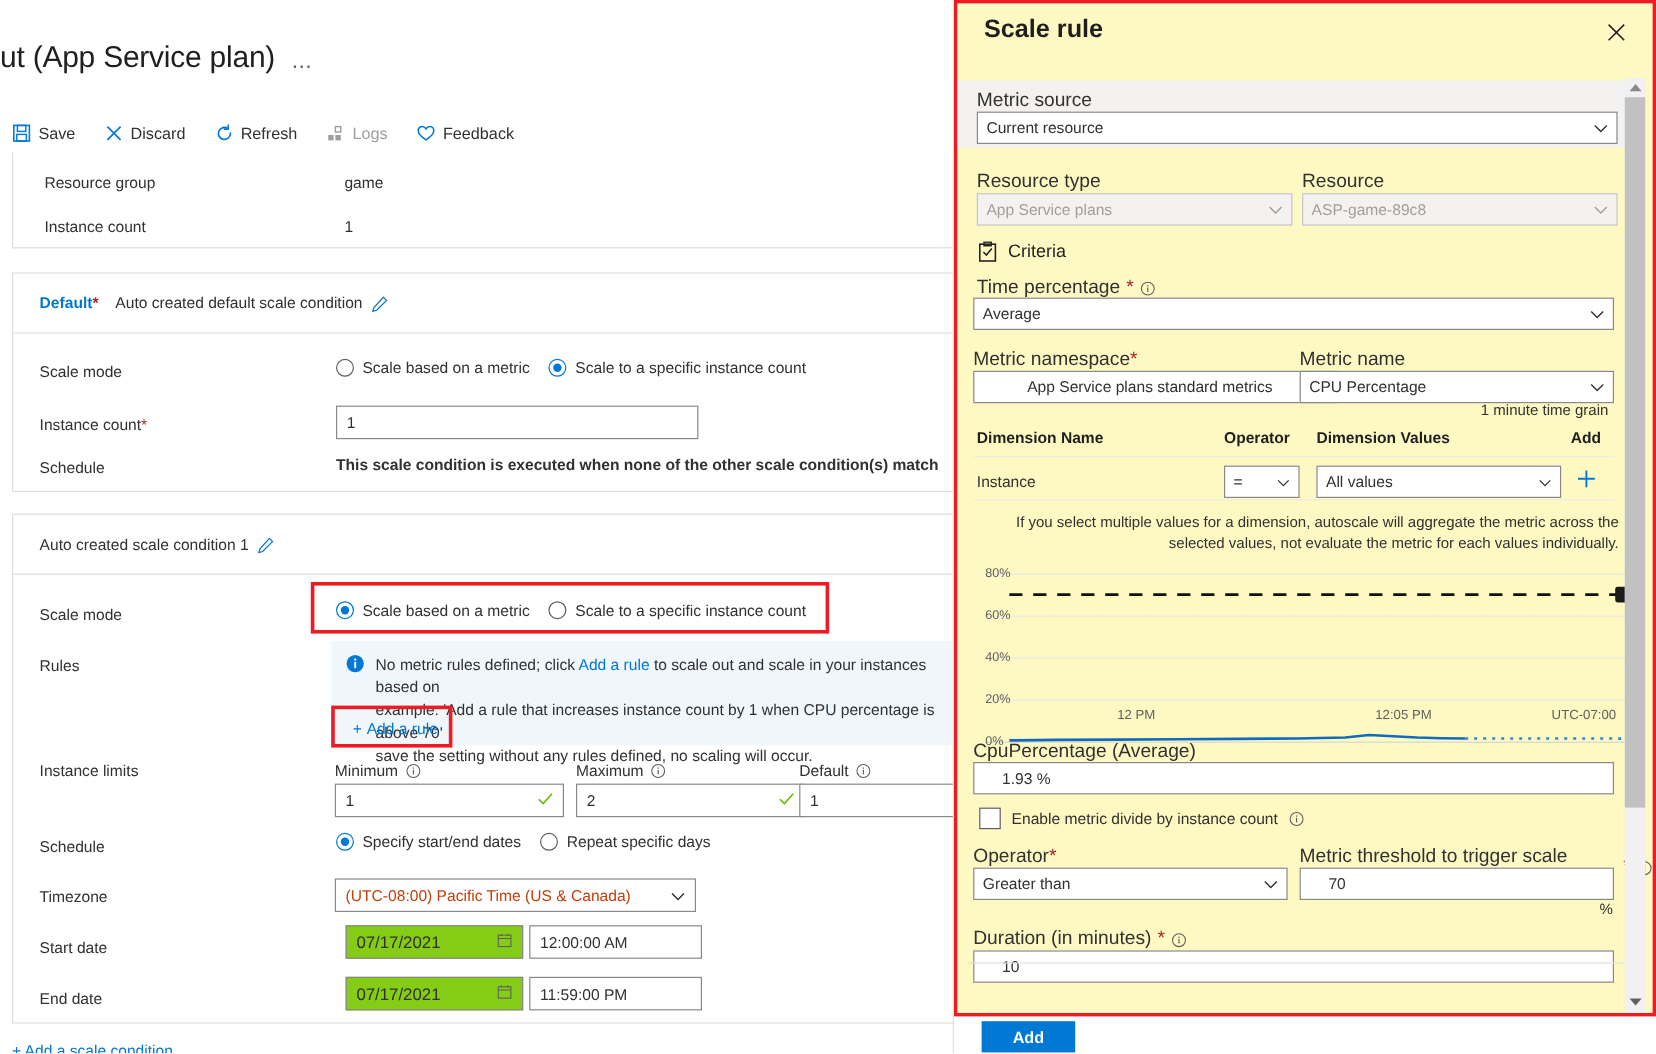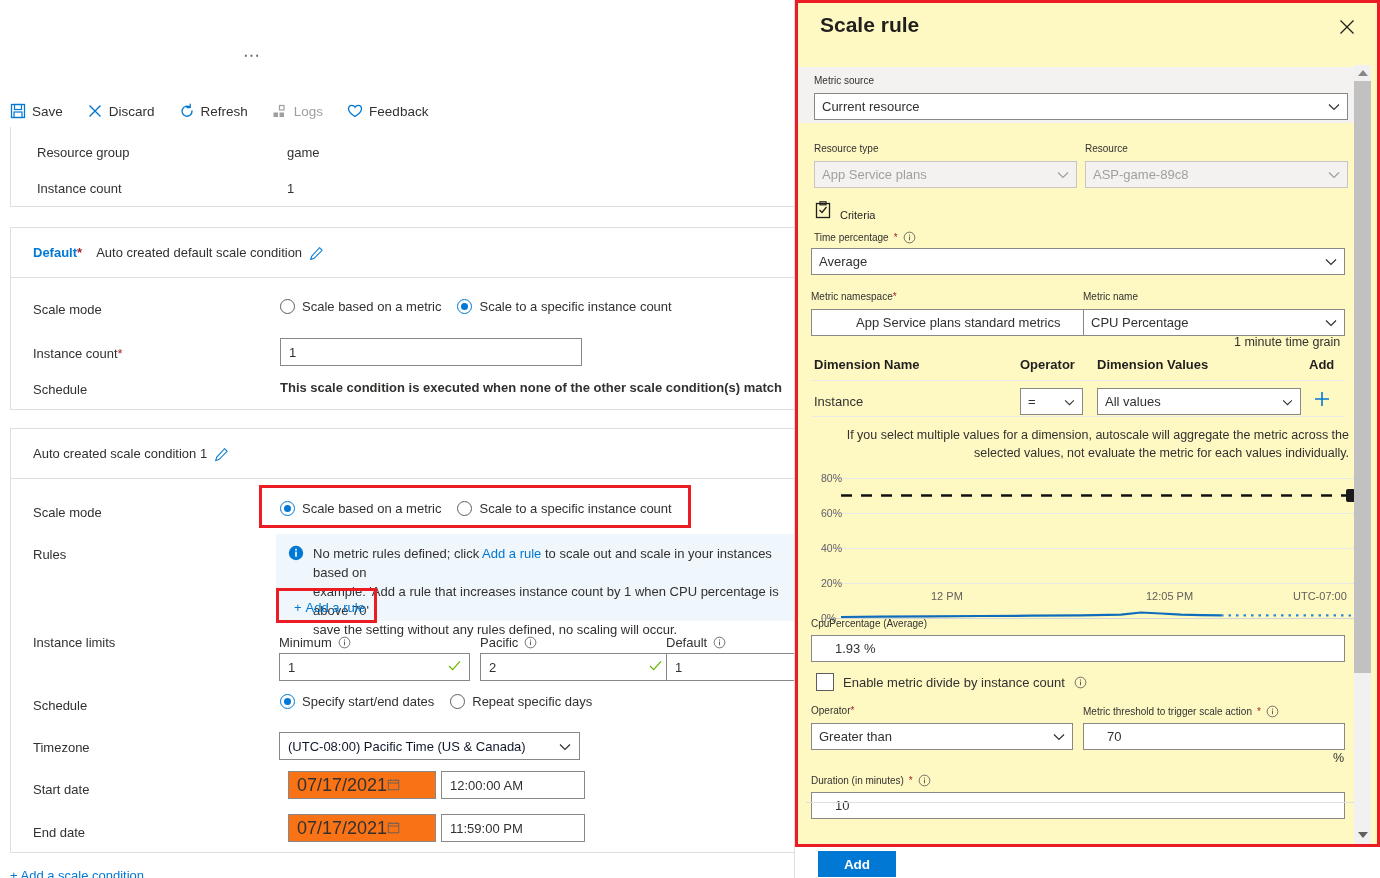--- a/index.html
+++ b/index.html
@@ -62,49 +62,49 @@
   .info-box { position:absolute; background:#eff6fc; display:flex; padding:10px 12px 10px 12px; }
   .info-icon { flex:none; width:16px; height:16px; margin-right:9px; margin-top:1px;}
   .info-text { font-size:13px; color:#323130; line-height:19px; }
   .info-text a { color:#0078d4; text-decoration:none; }
   .addrule-link { position:absolute; font-size:13px; color:#0078d4; cursor:pointer; white-space:nowrap; }
   .addrule-link .plus { color:#0078d4; margin-right:4px; }
 
   .minilabel { position:absolute; font-size:13px; color:#323130; display:flex; align-items:center; gap:6px; }
   .infoglyph { width:13px; height:13px; display:inline-block;}
 
-  .selbox { position:absolute; height:28px; border:1px solid #8a8886; background:#fff; font-size:13px; color:#0f172a; display:flex; align-items:center; padding:0 8px; justify-content:space-between; cursor:pointer;}
+  .selbox { position:absolute; height:28px; border:1px solid #8a8886; background:#fff; font-size:13px; color:#c2410c; display:flex; align-items:center; padding:0 8px; justify-content:space-between; cursor:pointer;}
   .selbox .chev { flex:none; margin-left:8px; }
 
-  .datebox { position:absolute; height:28px; border:1px solid #8a8886; background:#f97316; font-size:18px; color:#323130; display:flex; align-items:center; padding:0 8px; justify-content:flex-start; }
+  .datebox { position:absolute; height:28px; border:1px solid #8a8886; background:#84cc16; font-size:14px; color:#323130; display:flex; align-items:center; padding:0 8px; justify-content:space-between; }
 
   .add-cond-link { position:absolute; left:10px; top:868px; font-size:13px; color:#0078d4; white-space:nowrap; cursor:pointer;}
 
   
   .redbox { position:absolute; border:3px solid #ec1c24; pointer-events:none; }
 
   
   .right-panel { position:absolute; left:795px; top:0; width:585px; height:847px; background:#fff; border:3px solid #ec1c24; }
   .rp-inner { position:absolute; left:0; top:0; right:0; bottom:0; background:#fef9c3; overflow:hidden; }
 
   .rp-title { position:absolute; left:22px; top:10px; font-size:21px; color:#201f1e; font-weight:600; }
   .rp-close { position:absolute; right:18px; top:14px; width:22px; height:22px; cursor:pointer; }
 
   .rp-greyband { position:absolute; left:0; top:64px; width:566px; height:56px; background:#f3f2f1; }
 
-  .rp-label { position:absolute; font-size:10px; color:#323130; }
+  .rp-label { position:absolute; font-size:16px; color:#323130; }
   .rp-label .star { color:#a4262c; }
 
   .rp-sel { position:absolute; height:27px; border:1px solid #8a8886; background:#fff; font-size:13px; color:#323130; display:flex; align-items:center; justify-content:space-between; padding:0 7px; cursor:pointer;}
   .rp-sel.disabled { background:#f3f2f1; border-color:#c8c6c4; color:#a19f9d; cursor:default;}
   .rp-sel.disabled .chev svg path { stroke:#a19f9d; }
 
   .rp-input { position:absolute; height:27px; border:1px solid #8a8886; background:#fff; font-size:13px; color:#323130; display:flex; align-items:center; padding:0 23px; }
 
-  .criteria-head { position:absolute; left:16px; top:198px; display:flex; align-items:flex-end; gap:8px; font-size:11px; color:#201f1e;}
+  .criteria-head { position:absolute; left:16px; top:198px; display:flex; align-items:flex-start; gap:8px; font-size:15px; color:#201f1e;}
 
   .dim-head { position:absolute; font-size:13px; font-weight:700; color:#201f1e; }
   .dim-sep { position:absolute; background:#edebe9; height:1px; }
   .dim-cell { position:absolute; font-size:13px; color:#323130; }
   .plus-btn { position:absolute; font-size:22px; color:#0078d4; line-height:1; cursor:pointer; font-weight:300;}
 
   .note-text { position:absolute; font-size:12.5px; color:#323130; line-height:18px;text-align:right; }
   .chart-ylab { position:absolute; right:100%; margin-right:4px; font-size:10.5px; color:#605e5c; transform:translateY(-50%); white-space:nowrap; }
   .gridline { position:absolute; left:0; right:0; height:1px; background:#e8e8e8; }
   .xtick { position:absolute; font-size:11px; color:#605e5c; top:124px; white-space:nowrap;}
@@ -128,20 +128,21 @@
   
   .left-edge-line { position:absolute; left:794px; top:0; width:1px; height:878px; background:#e1dfdd; }
 </style>
 </head>
 <body>
 
 <div class="root">
 
   <div class="left-blade">
 
+    <div class="blade-title">ut (App Service plan)</div>
     <div class="blade-ellipsis">⋯</div>
 
     <div class="cmdbar">
       <div class="cmd">
         <span class="ic">
           <svg width="16" height="16" viewBox="0 0 16 16">
               <rect x="1.5" y="1.5" width="13" height="13" fill="none" stroke="#0078d4" stroke-width="1.3"></rect>
               <rect x="4.5" y="1.5" width="7" height="5" fill="none" stroke="#0078d4" stroke-width="1.2"></rect>
               <rect x="4" y="9" width="8" height="5.5" fill="none" stroke="#0078d4" stroke-width="1.2"></rect>
             </svg>
@@ -275,21 +276,21 @@
             </svg></span>
       </div>
       <div class="txtbox has-check" style="left:268px; top:224px; width:191px;">
         <span>1</span>
         <span class="check-ok"><svg width="13" height="11" viewBox="0 0 14 12">
               <path d="M1 6 L5 10 L13 1" fill="none" stroke="#6bb700" stroke-width="1.4"></path>
             </svg></span>
       </div>
 
       <div class="minilabel" style="left:469px; top:206px;">
-        <span>Pacific</span>
+        <span>Maximum</span>
         <span class="infoglyph"><svg width="13" height="13" viewBox="0 0 16 16">
               <circle cx="8" cy="8" r="6.6" fill="none" stroke="#605e5c" stroke-width="1.1"></circle>
               <rect x="7.4" y="6.8" width="1.2" height="4.6" fill="#605e5c"></rect>
               <rect x="7.4" y="4.3" width="1.2" height="1.4" fill="#605e5c"></rect>
             </svg></span>
       </div>
       <div class="txtbox has-check" style="left:469px; top:224px; width:191px;">
         <span>2</span>
         <span class="check-ok"><svg width="13" height="11" viewBox="0 0 14 12">
               <path d="M1 6 L5 10 L13 1" fill="none" stroke="#6bb700" stroke-width="1.4"></path>

